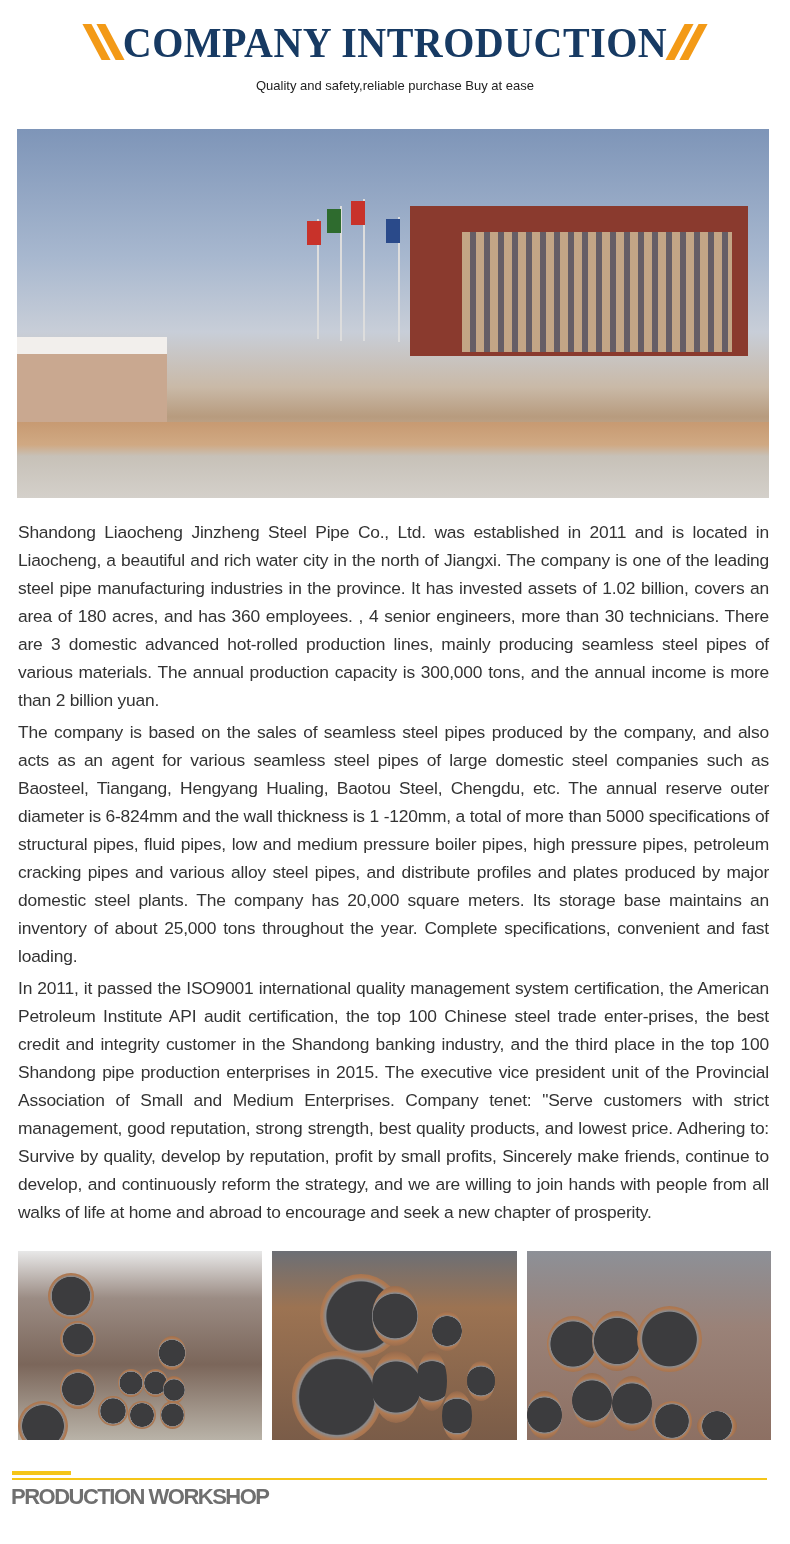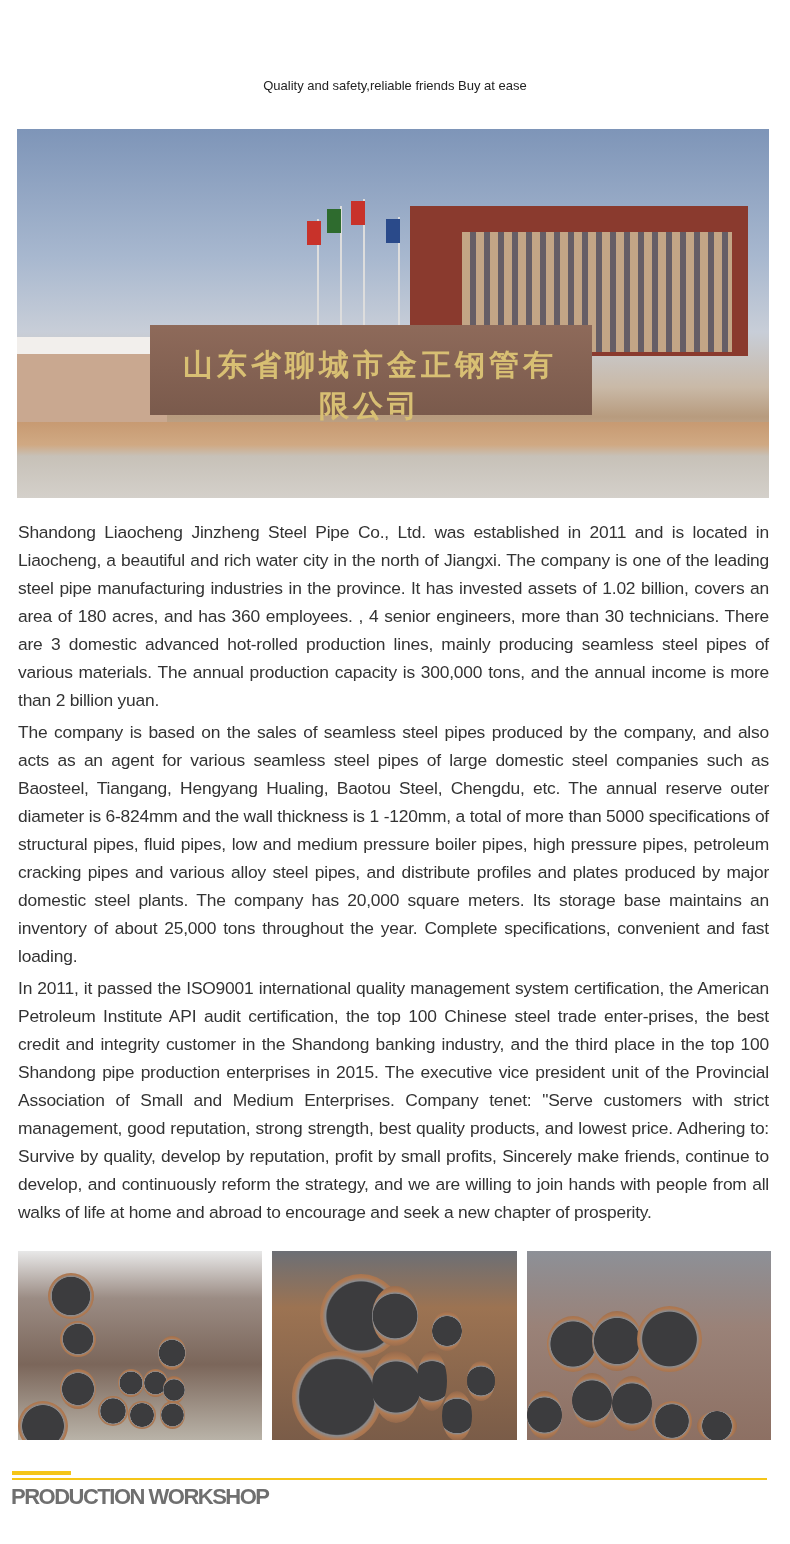--- a/index.html
+++ b/index.html
@@ -39,40 +39,48 @@
   .photo3 { background: linear-gradient(180deg,#8d9097 0%, #9a8278 40%, #8d7063 100%); }
 
   .section-bar-short { position: absolute; left: 12px; top: 1471px; width: 59px; height: 4px; background: #f5c518; }
   .section-bar-long { position: absolute; left: 12px; top: 1478px; width: 755px; height: 2px; background: #f5c518; }
   .section-title { position: absolute; left: 11px; top: 1484px; font-family: "Liberation Sans", sans-serif; font-weight: bold; font-size: 22px; color: #6f6f6f; letter-spacing: -1.5px; }
 </style>
 </head>
 <body>
 
 <div class="header">
-  <div class="subtitle">Quality and safety,reliable friends Buy at ease</div>
+  <div class="title-row">
+    <div class="slashes left">
+      <div class="slash"></div>
+        <div class="slash"></div>
+    </div>
+    <h1 class="title">COMPANY INTRODUCTION</h1>
+    <div class="slashes right">
+      <div class="slash"></div>
+        <div class="slash"></div>
+    </div>
+  </div>
+  <div class="subtitle">Quality and safety,reliable purchase Buy at ease</div>
 </div>
 
 <div class="hero">
   <div class="banner"></div>
   <div class="leftwall"></div>
   <div class="building">
       <div class="win"></div>
     </div>
   <div class="pole" style="left:300px;top:90px;height:120px;"></div>
   <div class="flag" style="left:290px;top:92px;background:#c8322a;"></div>
   <div class="pole" style="left:323px;top:77px;height:135px;"></div>
   <div class="flag" style="left:310px;top:80px;background:#2e6b2e;"></div>
   <div class="pole" style="left:346px;top:70px;height:142px;"></div>
   <div class="flag" style="left:334px;top:72px;background:#c8322a;"></div>
   <div class="pole" style="left:381px;top:88px;height:125px;"></div>
   <div class="flag" style="left:369px;top:90px;background:#2a4a8a;"></div>
-  <div class="wall">
-    <div class="sign">山东省聊城市金正钢管有限公司</div>
-  </div>
   <div class="ground"></div>
 </div>
 
 <div class="body-text">
   <p>Shandong Liaocheng Jinzheng Steel Pipe Co., Ltd. was established in 2011 and is located in Liaocheng, a beautiful and rich water city in the north of Jiangxi. The company is one of the leading steel pipe manufacturing industries in the province. It has invested assets of 1.02 billion, covers an area of 180 acres, and has 360 employees. , 4 senior engineers, more than 30 technicians. There are 3 domestic advanced hot-rolled production lines, mainly producing seamless steel pipes of various materials. The annual production capacity is 300,000 tons, and the annual income is more than 2 billion yuan.</p>
   <p>The company is based on the sales of seamless steel pipes produced by the company, and also acts as an agent for various seamless steel pipes of large domestic steel companies such as Baosteel, Tiangang, Hengyang Hualing, Baotou Steel, Chengdu, etc. The annual reserve outer diameter is 6-824mm and the wall thickness is 1 -120mm, a total of more than 5000 specifications of structural pipes, fluid pipes, low and medium pressure boiler pipes, high pressure pipes, petroleum cracking pipes and various alloy steel pipes, and distribute profiles and plates produced by major domestic steel plants. The company has 20,000 square meters. Its storage base maintains an inventory of about 25,000 tons throughout the year. Complete specifications, convenient and fast loading.</p>
   <p>In 2011, it passed the ISO9001 international quality management system certification, the American Petroleum Institute API audit certification, the top 100 Chinese steel trade enter-prises, the best credit and integrity customer in the Shandong banking industry, and the third place in the top 100 Shandong pipe production enterprises in 2015. The executive vice president unit of the Provincial Association of Small and Medium Enterprises. Company tenet: "Serve customers with strict management, good reputation, strong strength, best quality products, and lowest price. Adhering to: Survive by quality, develop by reputation, profit by small profits, Sincerely make friends, continue to develop, and continuously reform the strategy, and we are willing to join hands with people from all walks of life at home and abroad to encourage and seek a new chapter of prosperity.</p>
 </div>
 
 <div class="gallery">

